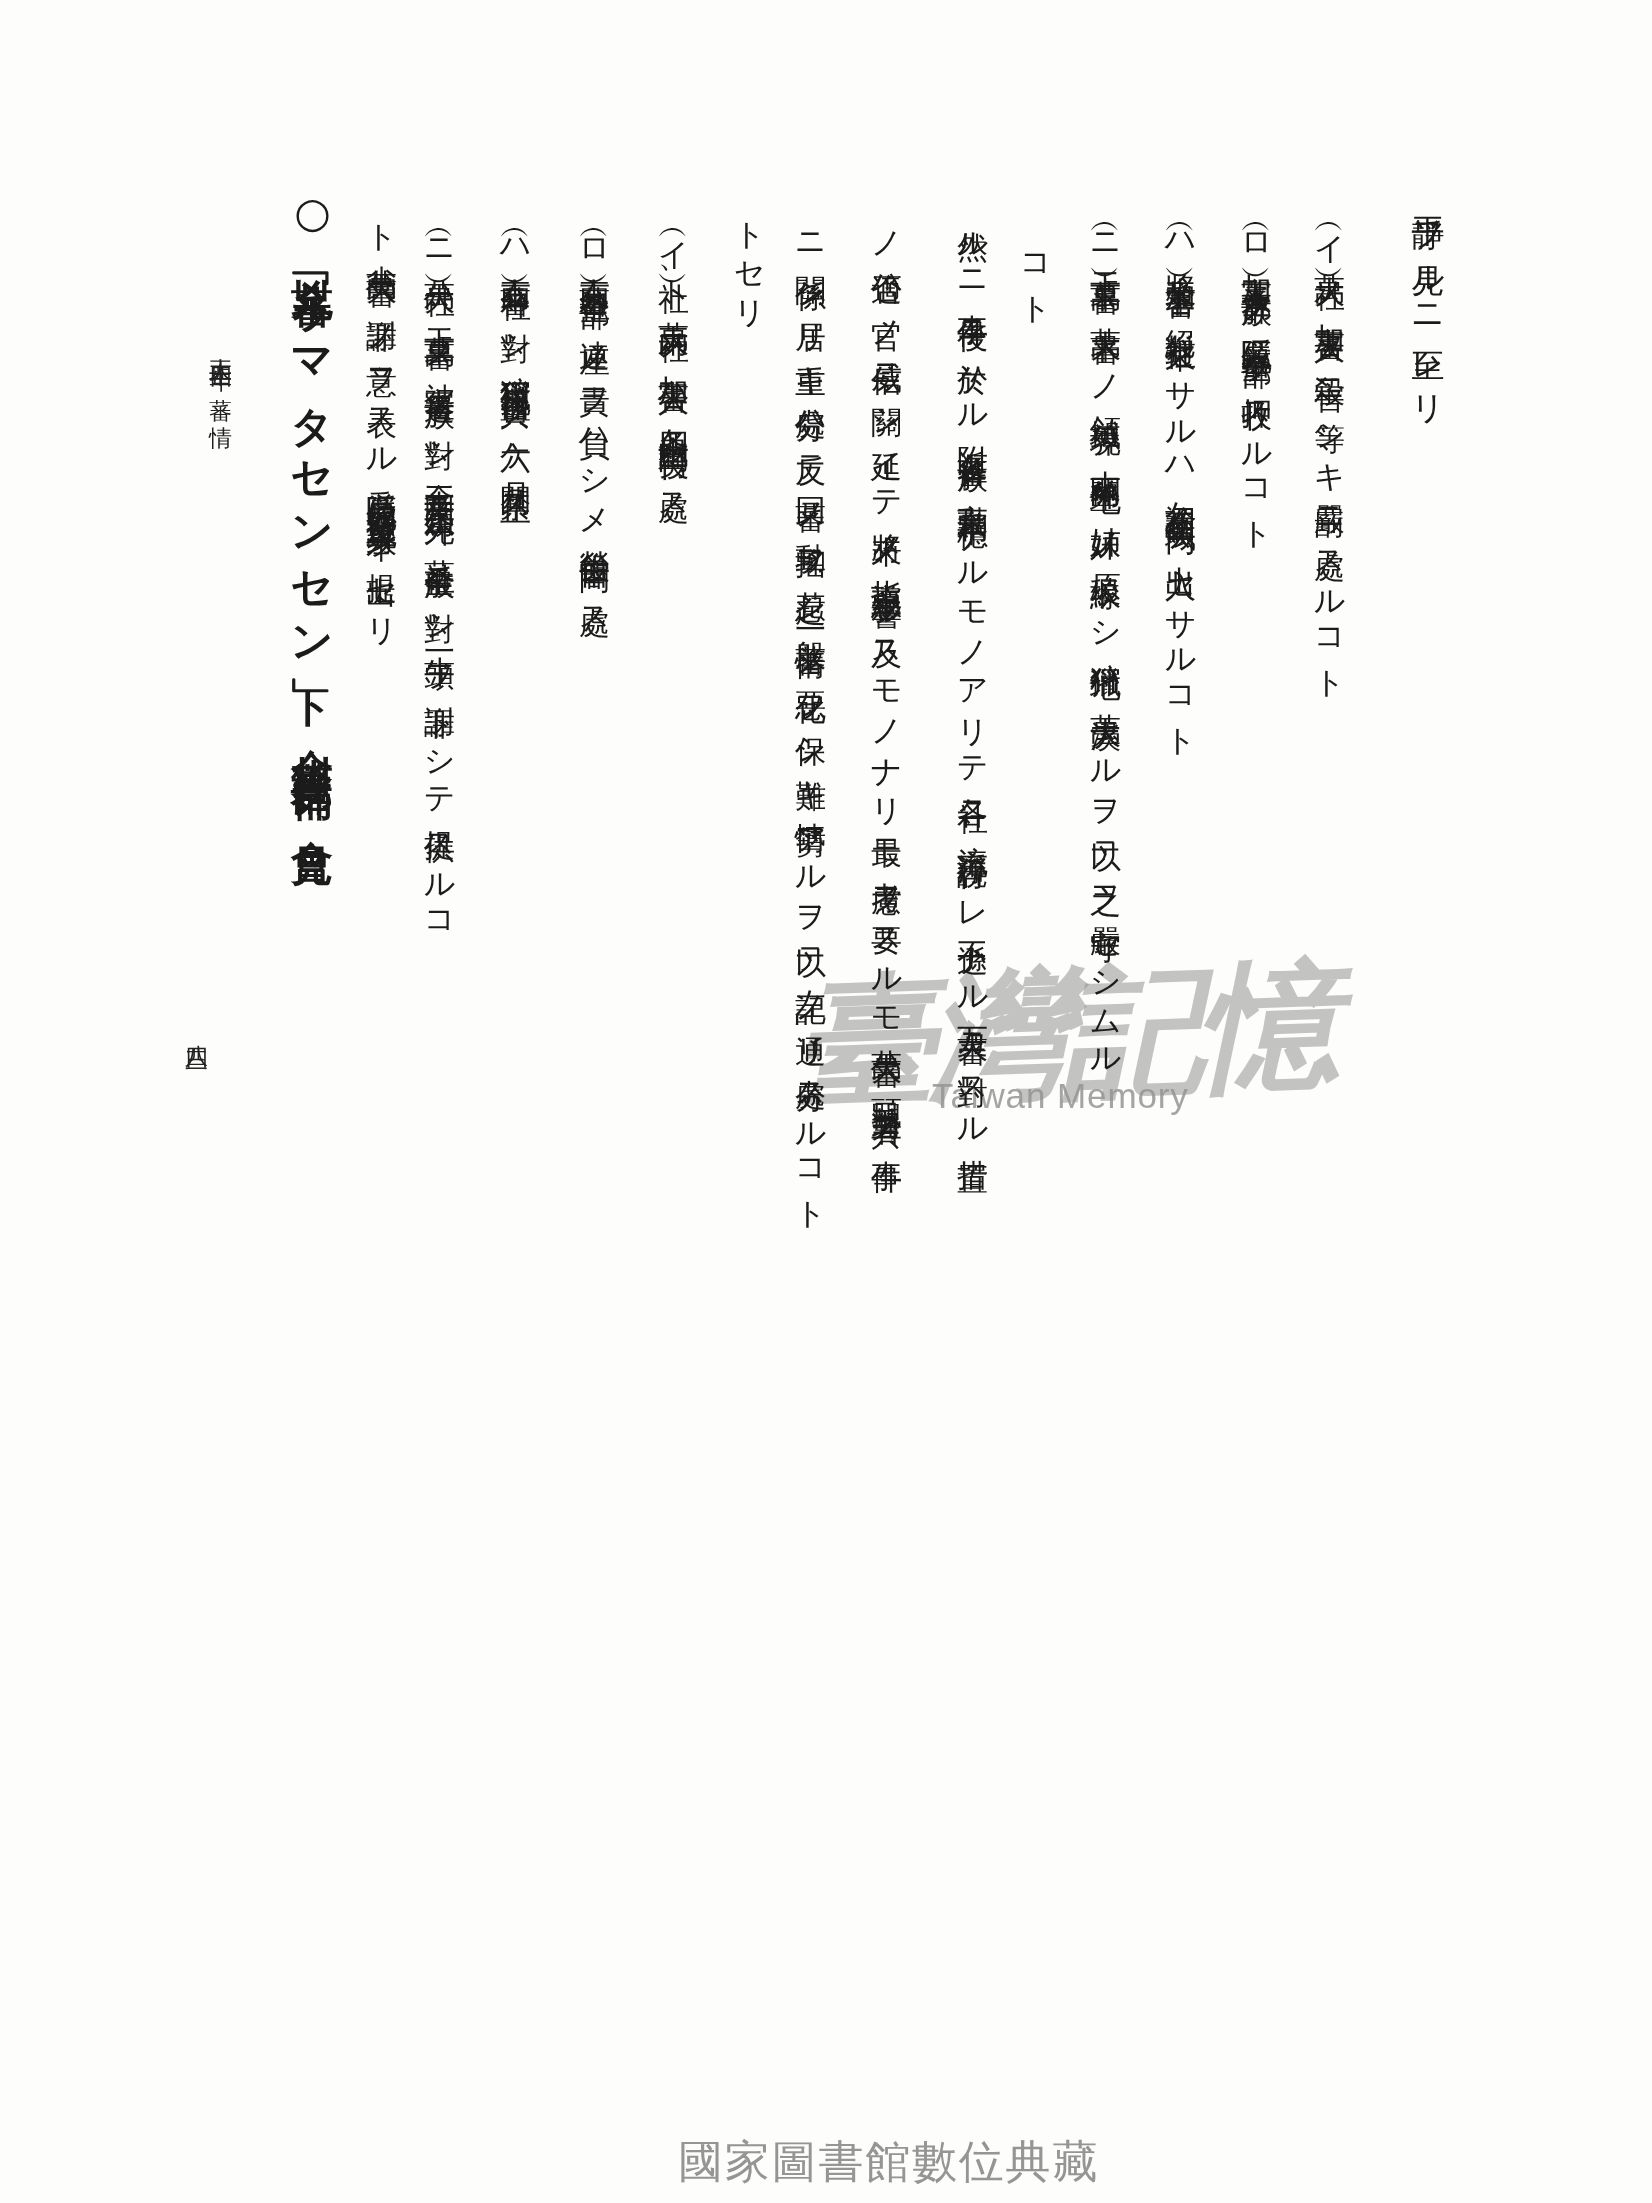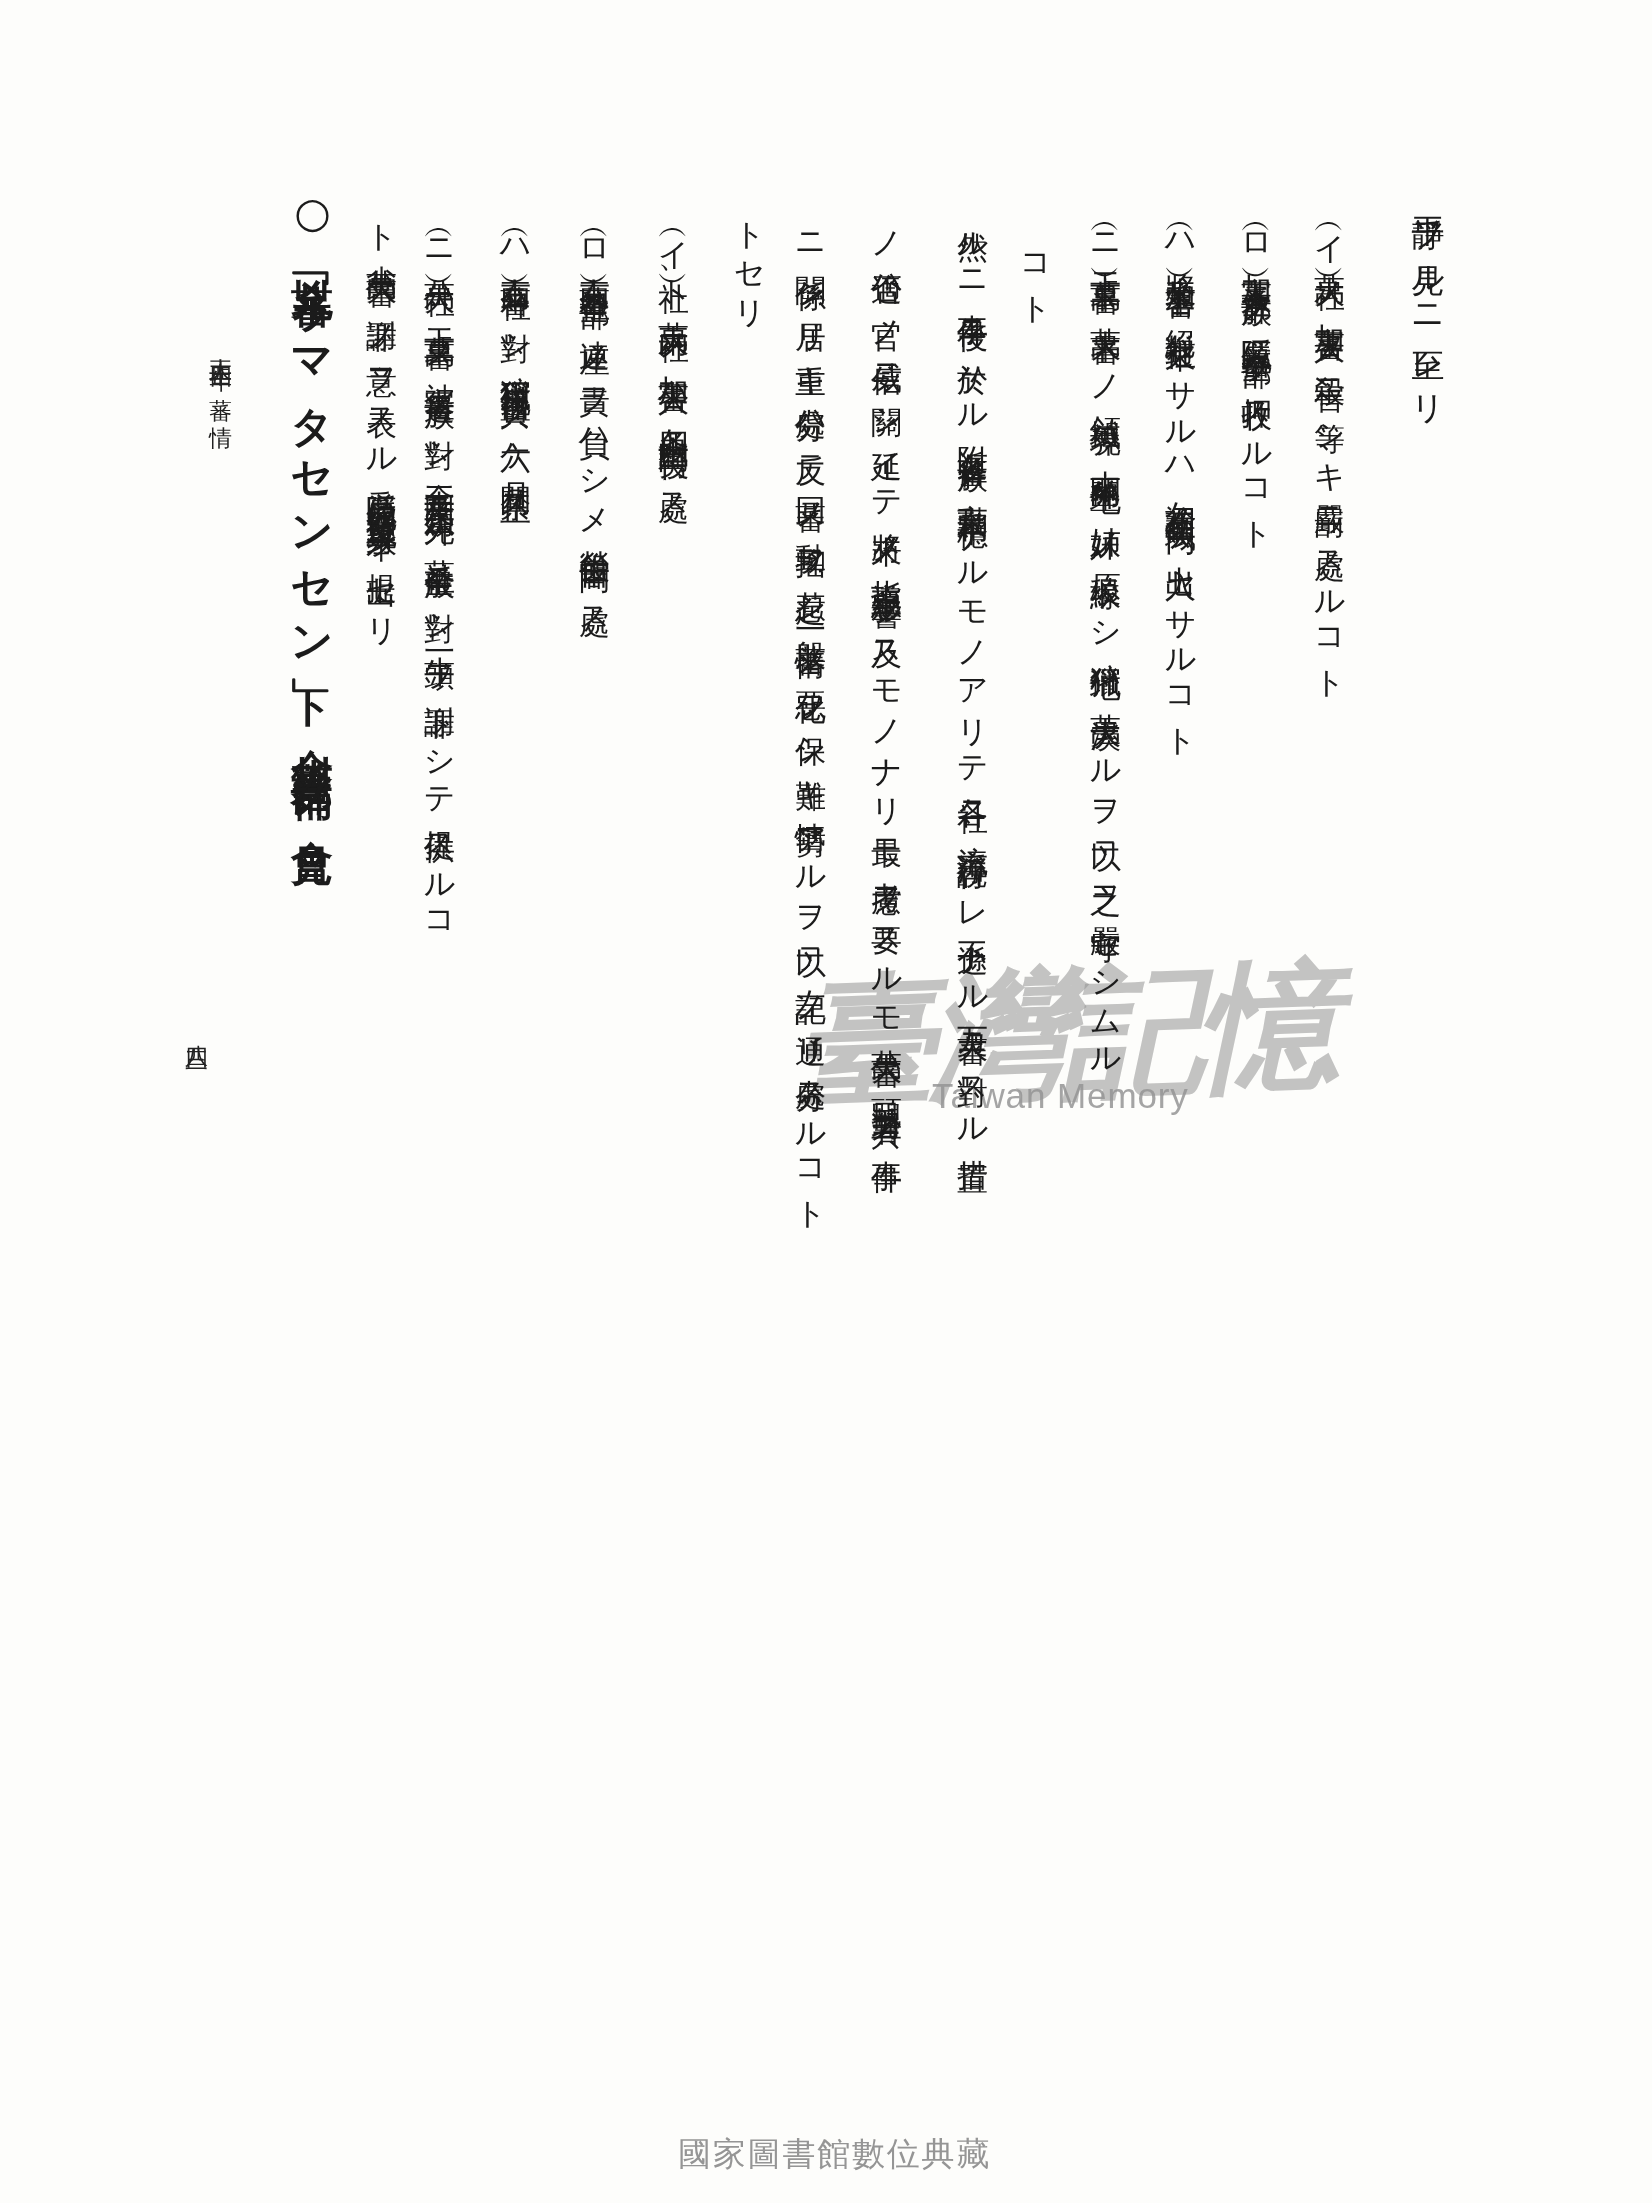--- a/index.html
+++ b/index.html
@@ -51,21 +51,21 @@
     left:932px;top:1056px;
     font-size:35px;
     font-family:"Liberation Sans","DejaVu Sans",sans-serif;
     color:rgba(148,148,148,0.85);
     letter-spacing:0.9px;
     margin-top:20px;
   }
   .wm-stamp{
     position:absolute;
     left:678px;top:2132px;
-    font-size:33px;
+    font-size:45px;
     letter-spacing:1.8px;
     color:rgba(138,138,138,0.9);
     font-family:"DejaVu Serif","Liberation Serif",serif;
   }
 </style>
 </head>
 <body>
 
 <div class="page">
 

